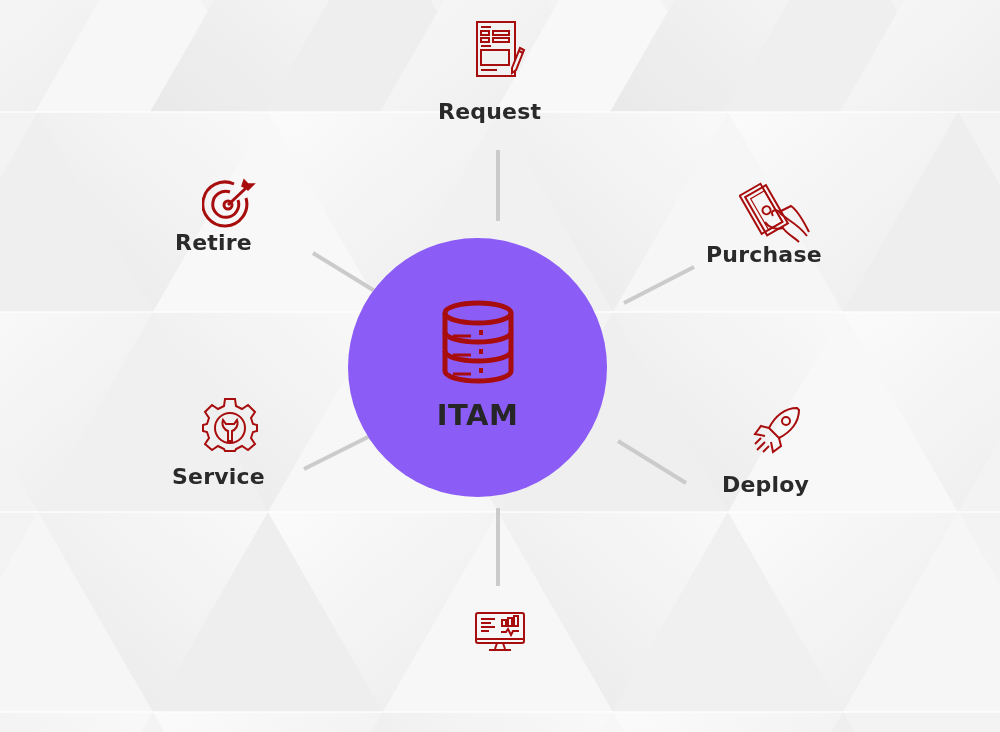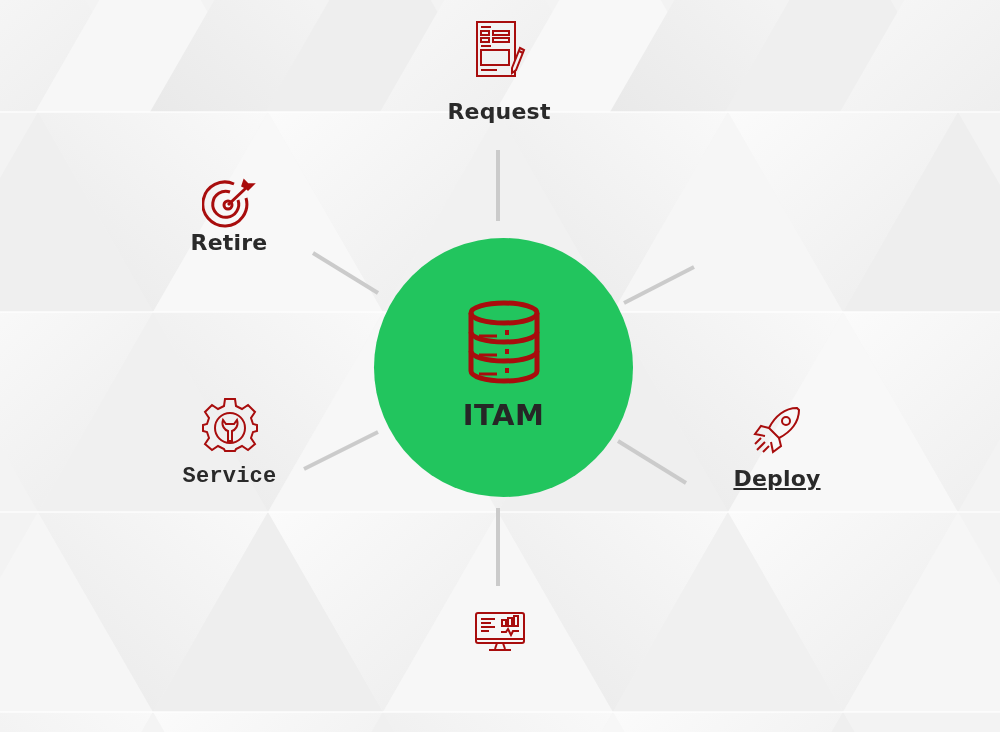--- a/index.html
+++ b/index.html
@@ -4,29 +4,29 @@
 <style>
   html, body { margin: 0; padding: 0; }
   body {
     width: 1000px; height: 732px; overflow: hidden; position: relative;
     background: #f4f4f4;
     font-family: "DejaVu Sans", "Liberation Sans", sans-serif;
   }
   .bg { position: absolute; left: 0; top: 0; width: 1000px; height: 732px; }
   .diagram { position: absolute; left: 0; top: 0; width: 1000px; height: 732px; }
   .hub {
-    position: absolute; left: 374px; top: 238px; width: 259px; height: 259px;
-    border-radius: 50%; background: #22c55e;
+    position: absolute; left: 348px; top: 238px; width: 259px; height: 259px;
+    border-radius: 50%; background: #8b5cf6;
   }
   .hub-icon { position: absolute; left: 93px; top: 62px; width: 74px; height: 84px; }
   .hub-label {
     position: absolute; left: 0; right: 0; top: 160px; text-align: center;
     font-size: 29px; font-weight: bold; color: #262626; letter-spacing: 0.5px;
   }
-  .node { position: absolute; text-align: center; }
+  .node { position: absolute; }
   .node svg { display: block; margin: 0 auto; }
   .node-label {
     display: block; font-size: 22px; font-weight: bold; color: #2a2a2a;
     white-space: nowrap; letter-spacing: 0.2px;
   }
   .connector { stroke: #cbcbcb; stroke-width: 4; stroke-linecap: butt; }
 </style>
 </head>
 <body>
 
@@ -137,32 +137,46 @@
       <rect x="21" y="18" width="16" height="4"></rect>
       <line x1="9" y1="26" x2="19" y2="26"></line>
       <rect x="9" y="30" width="28" height="15"></rect>
       <line x1="9" y1="50" x2="25" y2="50"></line>
       <path d="M40 48 L48 28 L52 30 L44 50 L40 53 Z" fill="#f3f3f3"></path>
       <line x1="47" y1="31" x2="51" y2="33"></line>
     </svg>
     <span class="node-label" style="margin-top:19px;">Request</span>
   </div>
 
+  <div class="node" style="left:706px;top:176px;width:142px;">
+    <svg width="76" height="70" viewBox="0 0 76 70" fill="none" stroke="#a80d0d" stroke-width="2">
+      <g transform="rotate(-30 32 34)">
+        <rect x="12" y="6" width="24" height="44"></rect>
+        <rect x="16" y="10" width="24" height="44"></rect>
+        <rect x="20" y="14" width="16" height="36" stroke-width="1.2"></rect>
+        <circle cx="28" cy="32" r="4"></circle>
+      </g>
+      <path d="M34 40 C30 34 38 32 42 38 L50 44 C56 48 62 52 68 60"></path>
+      <path d="M26 46 C30 52 38 54 44 52 C48 58 56 62 60 66"></path>
+      <path d="M40 36 L52 30 C58 34 64 44 70 56"></path>
+    </svg>
+    <span class="node-label" style="margin-top:-4px;">Purchase</span>
+  </div>
 
   <div class="node" style="left:722px;top:404px;width:110px;">
     <svg width="56" height="54" viewBox="0 0 56 54" fill="none" stroke="#a80d0d" stroke-width="2">
       <path d="M48 4 C36 4 26 12 20 24 L30 34 C42 28 50 18 50 6 Z"></path>
       <circle cx="37" cy="17" r="4"></circle>
       <path d="M20 24 L12 22 L6 30 L16 32"></path>
       <path d="M30 34 L32 42 L24 48 L22 38"></path>
       <line x1="16" y1="38" x2="8" y2="46"></line>
       <line x1="12" y1="34" x2="6" y2="40"></line>
       <line x1="20" y1="42" x2="14" y2="48"></line>
     </svg>
-    <span class="node-label" style="margin-top:8px;text-decoration:underline;">Deploy</span>
+    <span class="node-label" style="margin-top:14px;">Deploy</span>
   </div>
 
   <div class="node" style="left:440px;top:611px;width:120px;">
     <svg width="54" height="44" viewBox="0 0 54 44" fill="none" stroke="#a80d0d" stroke-width="2">
       <rect x="3" y="2" width="48" height="30" rx="2"></rect>
       <line x1="3" y1="28" x2="51" y2="28"></line>
       <line x1="8" y1="8" x2="22" y2="8"></line>
       <line x1="8" y1="12" x2="18" y2="12"></line>
       <line x1="8" y1="16" x2="22" y2="16"></line>
       <line x1="8" y1="20" x2="16" y2="20"></line>
@@ -175,21 +189,21 @@
       <line x1="16" y1="39" x2="38" y2="39"></line>
     </svg>
   </div>
 
   <div class="node" style="left:172px;top:398px;width:115px;">
     <svg width="58" height="58" viewBox="0 0 58 58" fill="none" stroke="#a80d0d" stroke-width="2">
       <path d="M24 4 H34 L35 11 L41 14 L47 10 L54 17 L50 23 L52 29 L56 30 V36 L52 37 L50 43 L54 49 L47 55 L41 51 L35 54 L34 56 H24 L23 54 L17 51 L11 55 L4 49 L8 43 L6 37 L2 36 V30 L6 29 L8 23 L4 17 L11 10 L17 14 L23 11 Z" transform="translate(0,-3)"></path>
       <circle cx="29" cy="30" r="15"></circle>
       <path d="M22 22 C20 28 24 32 27 33 V43 H31 V33 C34 32 38 28 36 22 L33 26 H25 Z"></path>
     </svg>
-    <span class="node-label" style="margin-top:8px;font-family:Liberation Mono, monospace;">Service</span>
+    <span class="node-label" style="margin-top:8px;">Service</span>
   </div>
 
   <div class="node" style="left:175px;top:178px;width:108px;">
     <svg width="54" height="52" viewBox="0 0 54 52" fill="none" stroke="#a80d0d" stroke-width="3">
       <path d="M44 20 A22 22 0 1 1 32 6"></path>
       <path d="M36 22 A13 13 0 1 1 28 14"></path>
       <circle cx="26" cy="27" r="4"></circle>
       <line x1="26" y1="27" x2="44" y2="10"></line>
       <path d="M40 8 L42 2 L46 6 L52 6 L46 12 L44 10 Z" fill="#a80d0d" stroke-width="1.5"></path>
     </svg>

